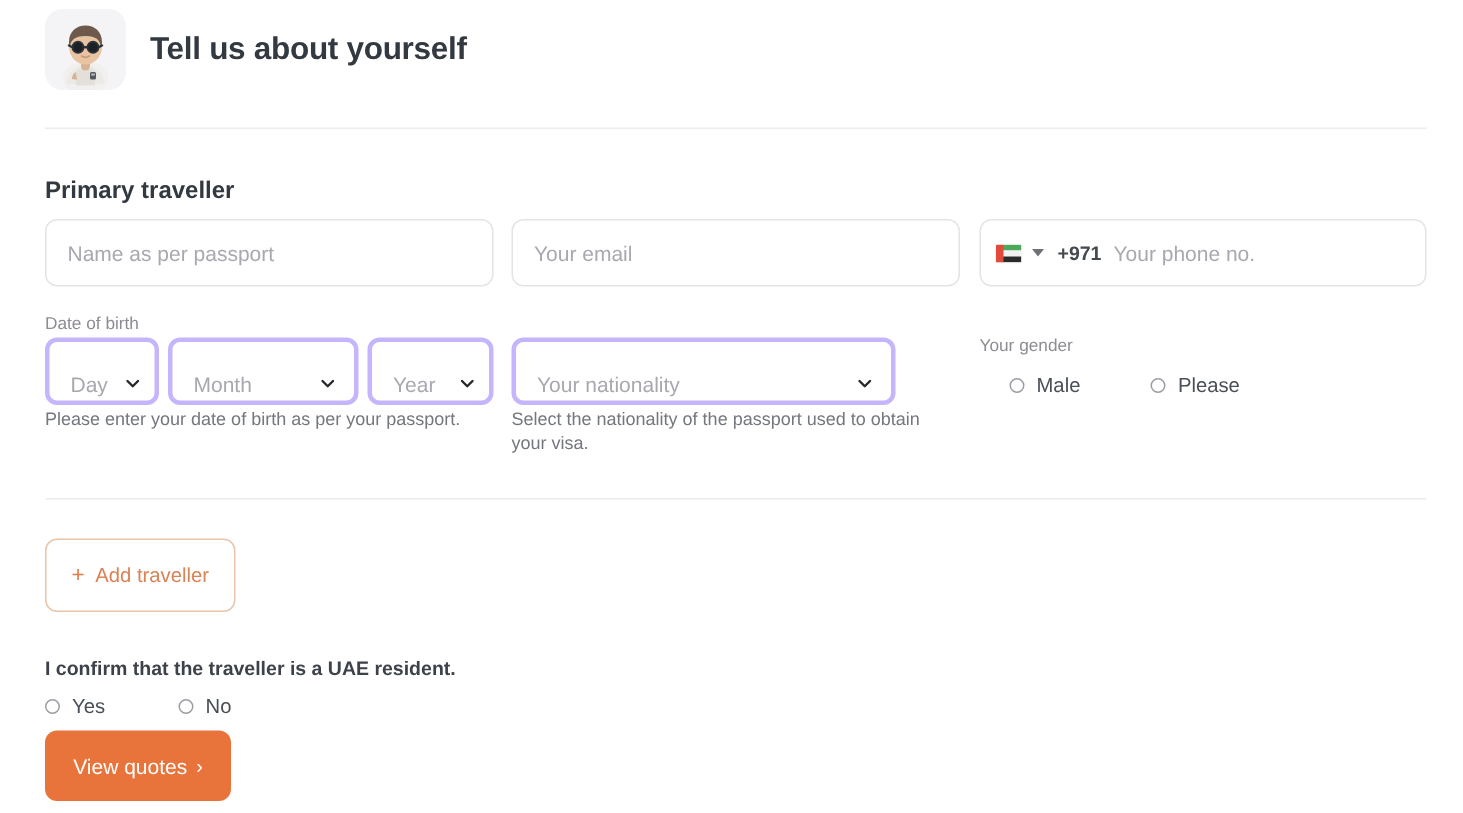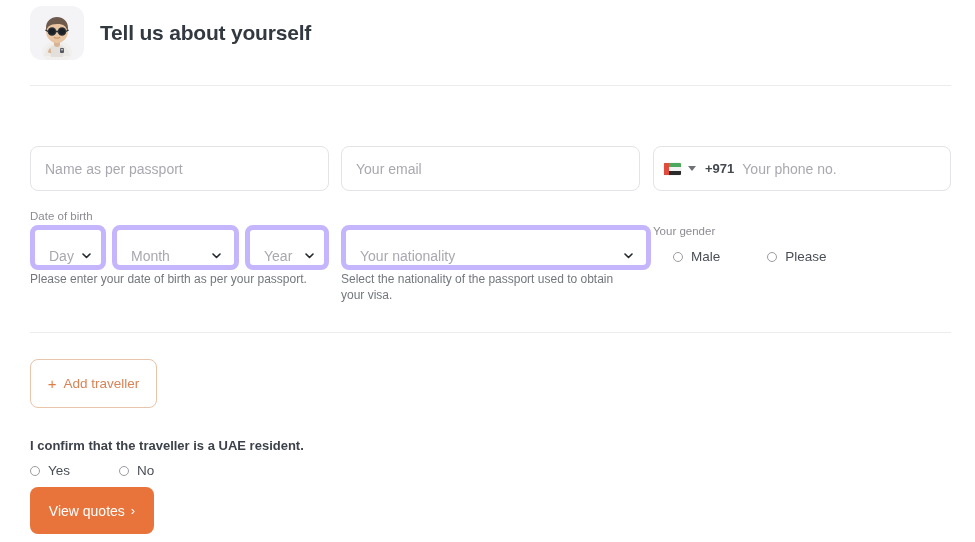--- a/index.html
+++ b/index.html
@@ -133,21 +133,21 @@
     color: #74777e;
     line-height: 1.35;
   }
   .helper-dob { left: 30px; top: 271px; width: 300px; }
   .helper-nat { left: 341px; top: 271px; width: 296px; }
 
   
   .select {
     position: absolute;
     box-sizing: border-box;
-    border: 5px solid #c4b5fd;
+    border: 3px solid #c4b5fd;
     border-radius: 8px;
     background: #ffffff;
     height: 45px;
     display: flex;
     align-items: center;
     justify-content: space-between;
     padding: 16px 12px 0 14px;
     font-size: 14px;
     color: #a8a8b0;
   }
@@ -156,21 +156,21 @@
     width: 11px;
     height: 11px;
     flex: 0 0 auto;
     margin-left: 6px;
   }
   .chev svg { display: block; }
 
   .select-day   { left: 30px;  top: 225px; width: 76px;  padding-right: 9px; }
   .select-month { left: 112px; top: 225px; width: 127px; }
   .select-year  { left: 245px; top: 225px; width: 84px;  padding-right: 9px; }
-  .select-nat   { left: 341px; top: 225px; width: 310px; text-align: right; }
+  .select-nat   { left: 341px; top: 225px; width: 256px; text-align: right; }
 
   
   .radio-group {
     position: absolute;
     display: flex;
     align-items: center;
   }
   .radio-item {
     display: flex;
     align-items: center;
@@ -276,20 +276,21 @@
         <rect x="30" y="42" width="4" height="5" rx="1" fill="#55595f"></rect>
         <rect x="30.8" y="43" width="2.4" height="1.4" fill="#b9bcc0"></rect>
         <path d="M20.5 42c-1.6 1-2.5 2.6-2.6 4.6l3.4.6z" fill="#d9b391"></path>
       </svg>
     </div>
     <div class="page-title">Tell us about yourself</div>
   </div>
 
   <div class="divider divider-top"></div>
 
+  <div class="section-title">Primary traveller</div>
 
   <div class="field field-name">
     <span class="ph">Name as per passport</span>
   </div>
 
   <div class="field field-email">
     <span class="ph">Your email</span>
   </div>
 
   <div class="field field-phone">

